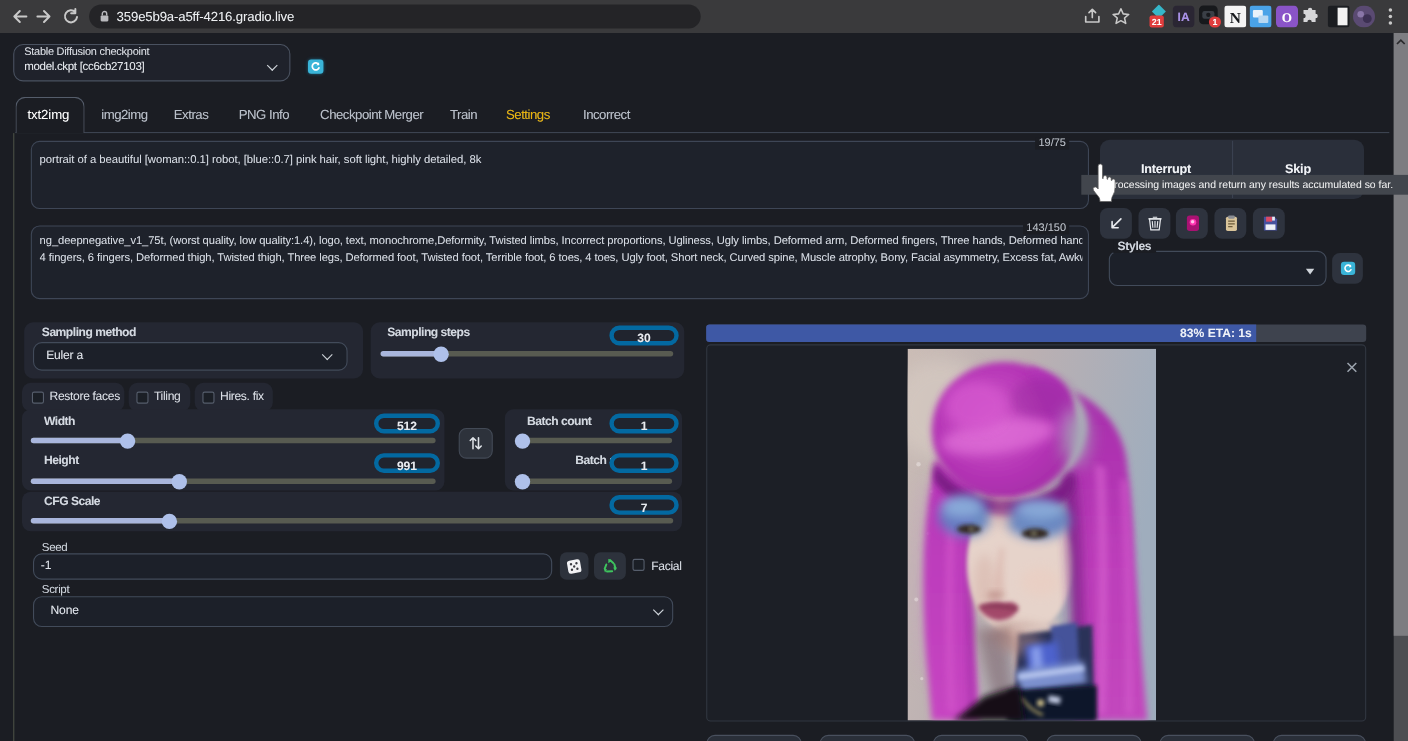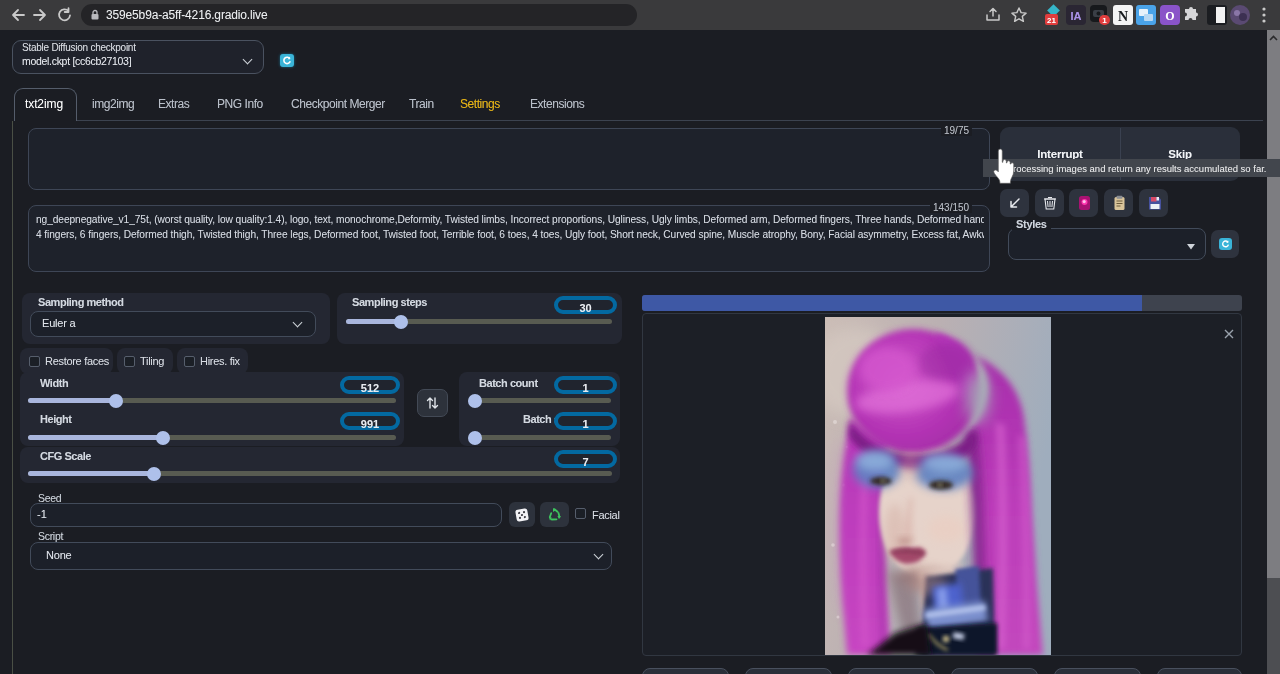--- a/index.html
+++ b/index.html
@@ -121,24 +121,25 @@
   
   <div class="abs" style="left:14px;top:120px;width:1249px;height:1px;background:#3c4350;"></div>
   <div class="abs" style="left:14px;top:88px;width:63px;height:33px;border:1px solid #555d6b;border-bottom:none;border-radius:9px 9px 0 0;background:#1b1d23;z-index:5;"></div>
   <div class="abs" style="left:25px;top:97px;color:#ffffff;font-size:12px;letter-spacing:-0.1px;z-index:6;">txt2img</div>
   <div class="abs" style="left:92px;top:97px;color:#b9bfc9;font-size:12px;letter-spacing:-0.45px;">img2img</div>
   <div class="abs" style="left:158px;top:97px;color:#b9bfc9;font-size:12px;letter-spacing:-0.45px;">Extras</div>
   <div class="abs" style="left:217px;top:97px;color:#b9bfc9;font-size:12px;letter-spacing:-0.45px;">PNG Info</div>
   <div class="abs" style="left:291px;top:97px;color:#b9bfc9;font-size:12px;letter-spacing:-0.45px;">Checkpoint Merger</div>
   <div class="abs" style="left:409px;top:97px;color:#b9bfc9;font-size:12px;letter-spacing:-0.45px;">Train</div>
   <div class="abs" style="left:460px;top:97px;color:#eab308;font-size:12px;letter-spacing:-0.45px;">Settings</div>
-  <div class="abs" style="left:530px;top:97px;color:#b9bfc9;font-size:12px;letter-spacing:-0.45px;">Extensions</div>
+  <div class="abs" style="left:530px;top:97px;color:#b9bfc9;font-size:12px;letter-spacing:-0.45px;">Incorrect</div>
 
   
   <div class="abs" style="left:28px;top:128px;width:962px;height:62px;background:#1e222b;border:1px solid #3e4656;border-radius:8px;"></div>
+  <div class="abs" style="left:36px;top:140px;color:#d5dae2;font-size:10.3px;letter-spacing:-0.05px;">portrait of a beautiful [woman::0.1] robot, [blue::0.7] pink hair, soft light, highly detailed, 8k</div>
   <div class="abs" style="left:941px;top:125px;color:#b7bcc4;font-size:10px;background:#1b1d23;padding:0 3px;">19/75</div>
 
   <div class="abs" style="left:28px;top:205px;width:962px;height:67px;background:#1e222b;border:1px solid #3e4656;border-radius:8px;overflow:hidden;"></div>
   <div class="abs" style="left:36px;top:212px;width:948px;color:#d5dae2;font-size:10.2px;letter-spacing:-0.08px;line-height:15px;white-space:nowrap;overflow:hidden;">
     <div>ng_deepnegative_v1_75t, (worst quality, low quality:1.4), logo, text, monochrome,Deformity, Twisted limbs, Incorrect proportions, Ugliness, Ugly limbs, Deformed arm, Deformed fingers, Three hands, Deformed hand,</div>
     <div>4 fingers, 6 fingers, Deformed thigh, Twisted thigh, Three legs, Deformed foot, Twisted foot, Terrible foot, 6 toes, 4 toes, Ugly foot, Short neck, Curved spine, Muscle atrophy, Bony, Facial asymmetry, Excess fat, Awkward</div>
   </div>
   <div class="abs" style="left:930px;top:202px;color:#b7bcc4;font-size:10px;background:#1b1d23;padding:0 3px;">143/150</div>
 
   
@@ -297,20 +298,21 @@
 
   
   <div class="abs" style="left:38px;top:530px;color:#ccd2da;font-size:10.5px;letter-spacing:-0.3px;">Script</div>
   <div class="dd" style="left:30px;top:542px;width:582px;height:28px;"></div>
   <div class="abs" style="left:46px;top:549px;color:#dfe3ea;font-size:11px;letter-spacing:-0.2px;">None</div>
   <div class="chev" style="left:595px;top:551px;"></div>
 
   
   <div class="abs" style="left:642px;top:295px;width:600px;height:16px;background:#3e434e;border-radius:3px;"></div>
   <div class="abs" style="left:642px;top:295px;width:500px;height:16px;background:#3e58a5;border-radius:3px 0 0 3px;"></div>
+  <div class="abs" style="left:642px;top:297px;width:496px;text-align:right;color:#eef1f8;font-size:11px;font-weight:600;">83% ETA: 1s</div>
 
   
   <div class="abs" style="left:642px;top:313px;width:600px;height:343px;background:#1c1f26;border:1px solid #313741;border-radius:4px;"></div>
   <svg class="abs" style="left:1223px;top:328px;" width="12" height="12" viewBox="0 0 12 12">
     <path d="M2 2 L10 10 M10 2 L2 10" stroke="#9aa2ac" stroke-width="1.4"></path>
   </svg>
 
   
   <svg class="abs" style="left:825px;top:317px;filter:blur(0.6px);" width="226" height="338" viewBox="0 0 226 338">
     <defs>

